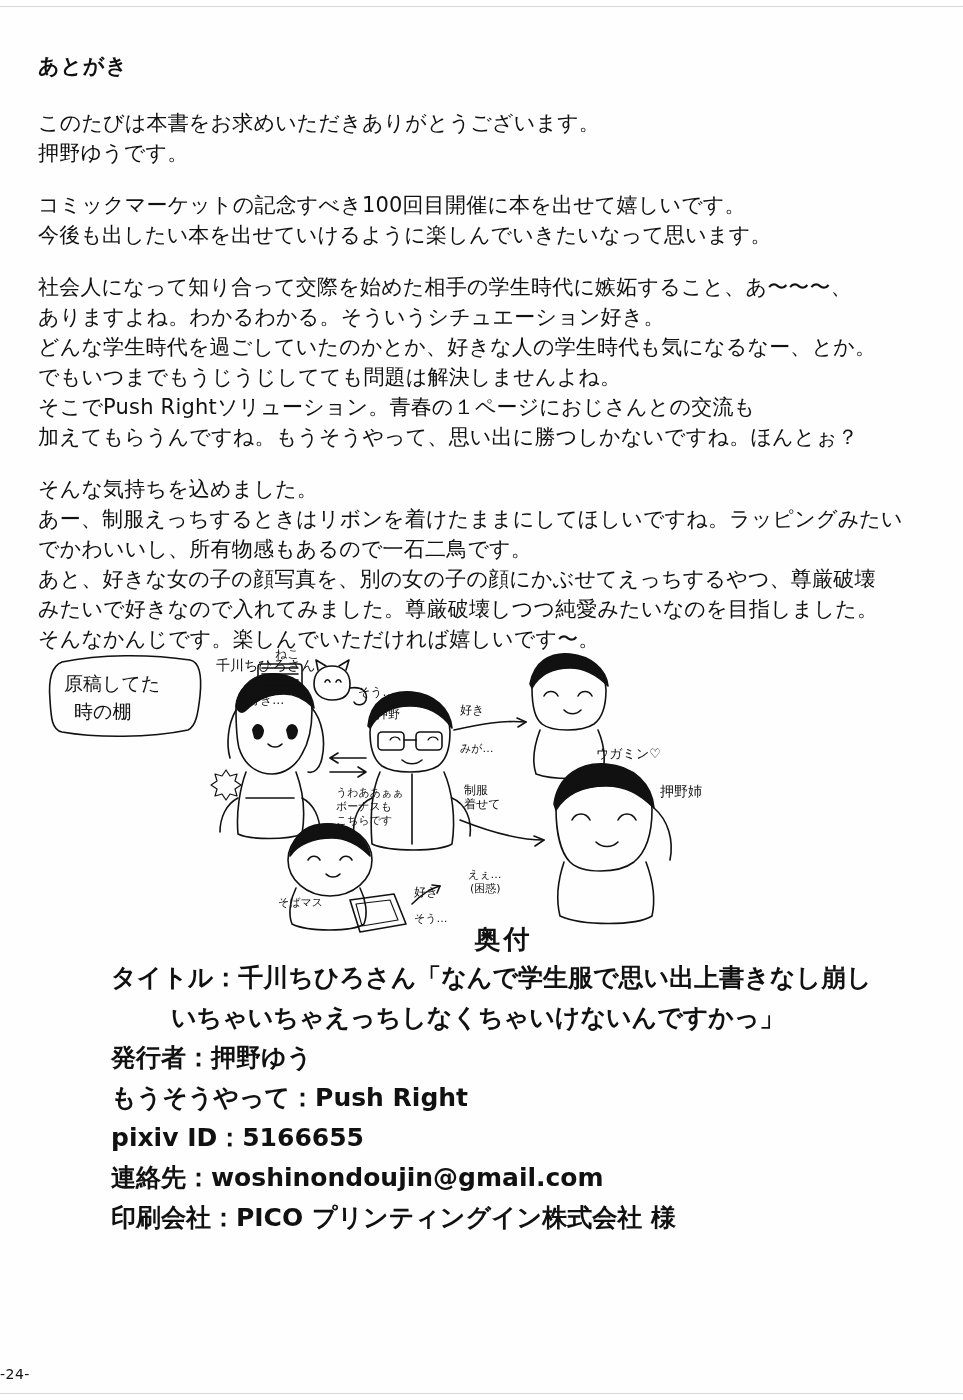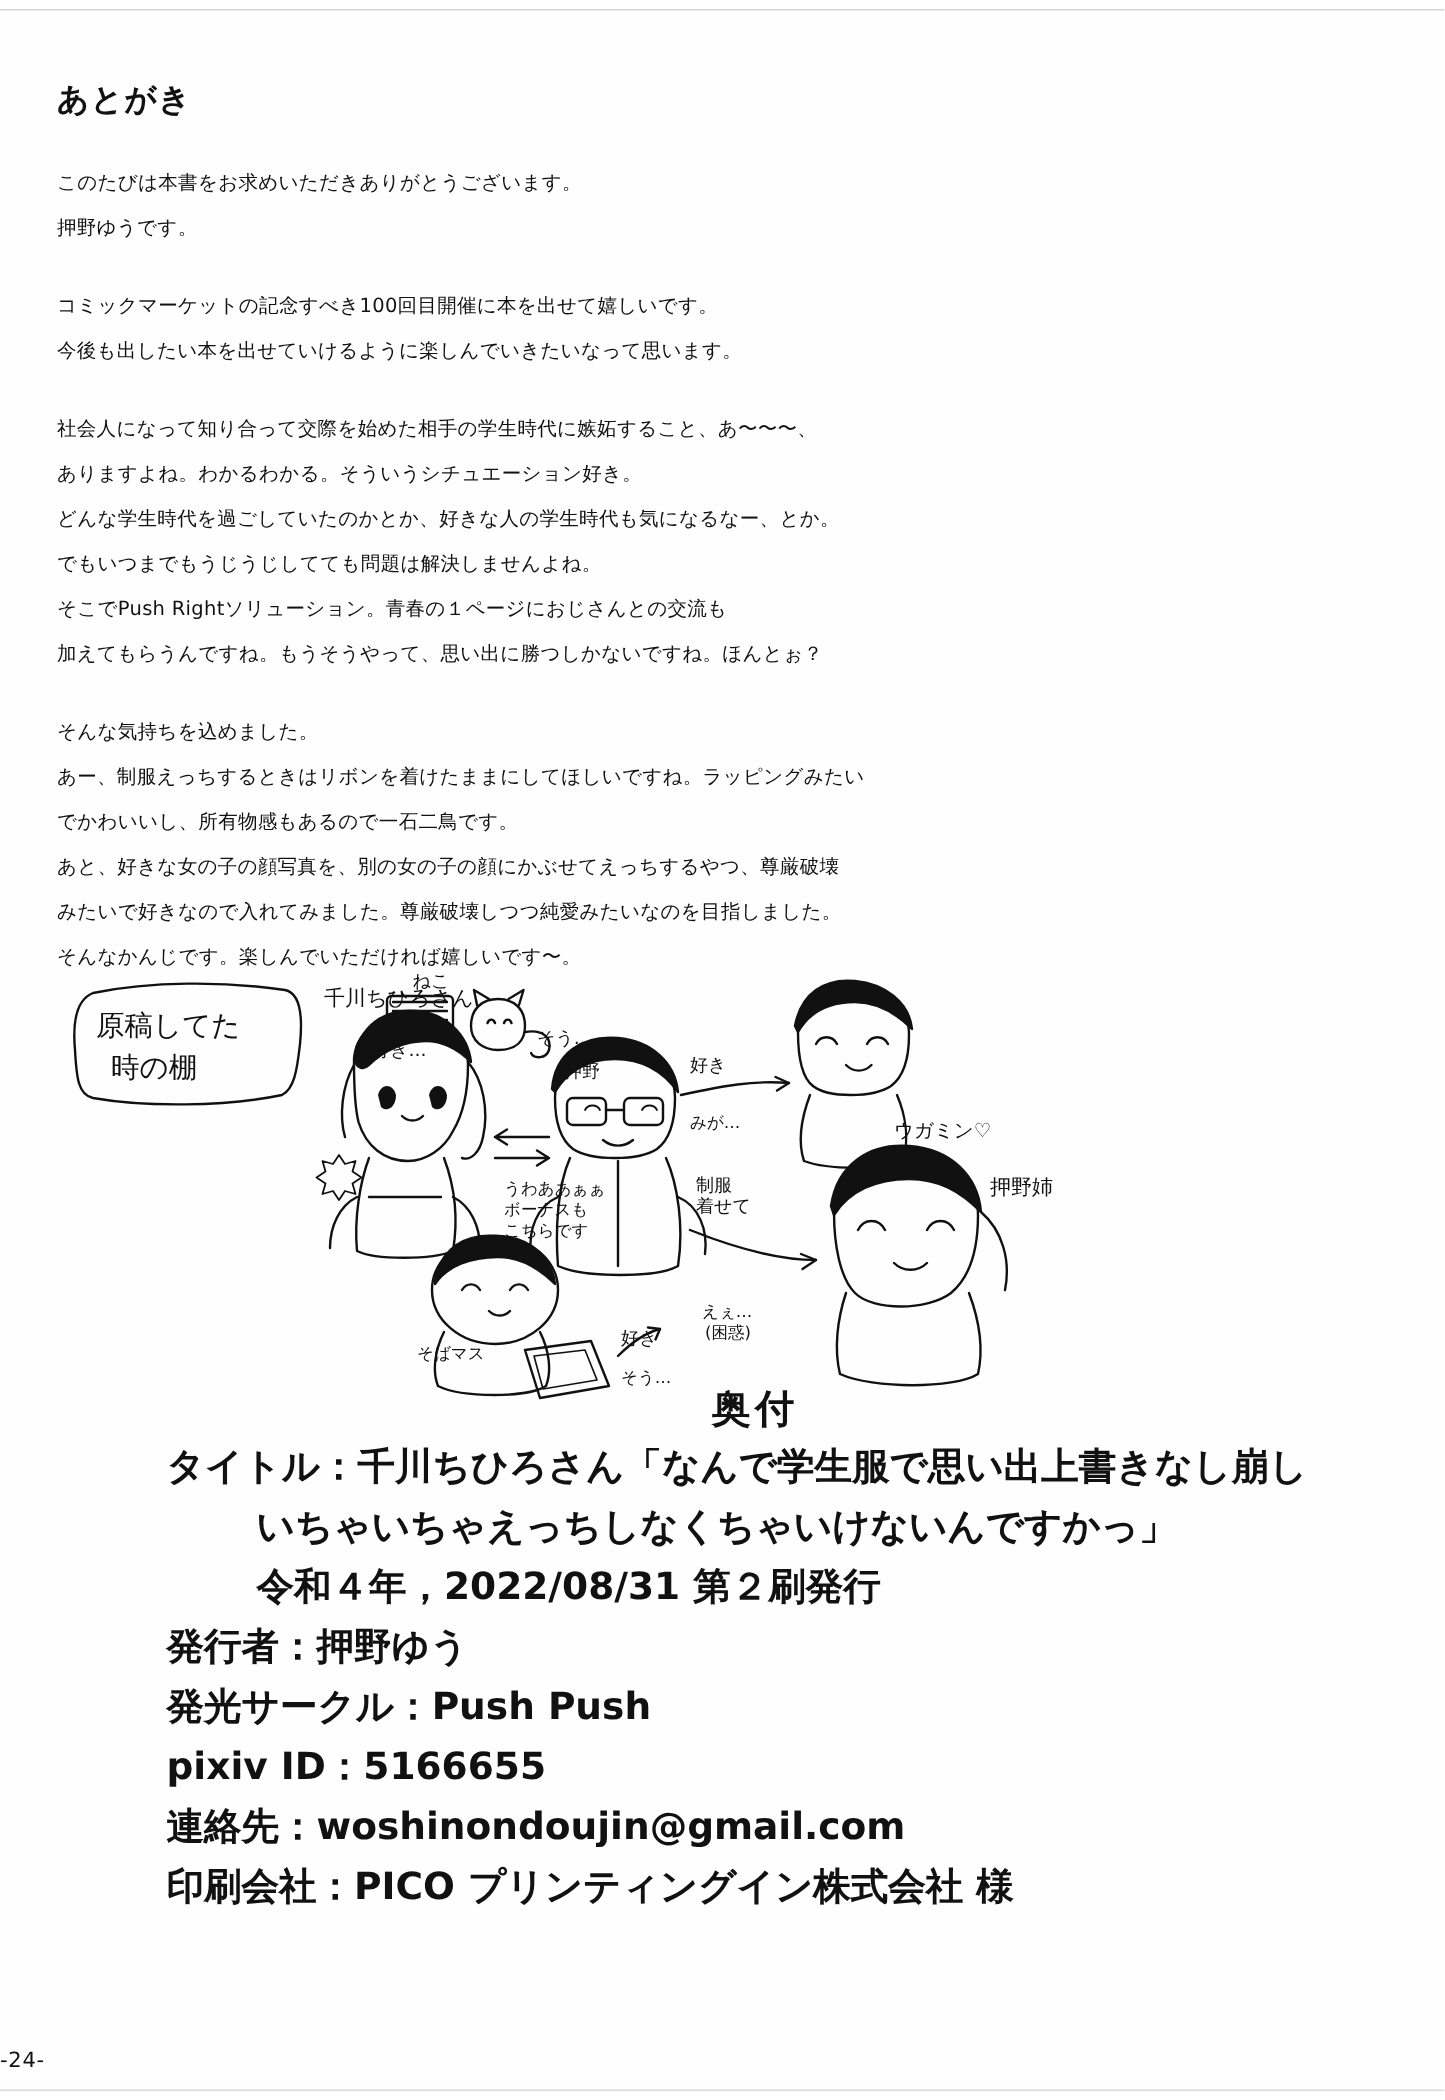--- a/index.html
+++ b/index.html
@@ -44,21 +44,21 @@
     font-size: 21px;
     font-weight: 700;
     letter-spacing: 1px;
   }
 
   .body-text {
     position: absolute;
     left: 38px;
     top: 108px;
     width: 900px;
-    font-size: 13px;
+    font-size: 21px;
     line-height: 30px;
     letter-spacing: 0.2px;
     font-weight: 500;
   }
   .para {
     margin: 0 0 22px 0;
     white-space: pre-line;
   }
   .para:last-child { margin-bottom: 0; }
 
@@ -251,23 +251,22 @@
       </g>
 
     </svg>
   </div>
 
   <div class="colophon-title">奥付</div>
 
   <div class="colophon">
     <div class="cl-row">タイトル：千川ちひろさん「なんで学生服で思い出上書きなし崩し</div>
     <div class="cl-row indent">いちゃいちゃえっちしなくちゃいけないんですかっ」</div>
-    <div class="cl-row indent">令和４年，2022/08/31 第２刷発行</div>
     <div class="cl-row">発行者：押野ゆう</div>
-    <div class="cl-row">発光サークル：Push Push</div>
+    <div class="cl-row">もうそうやって：Push Right</div>
     <div class="cl-row">pixiv ID：5166655</div>
     <div class="cl-row">連絡先：woshinondoujin@gmail.com</div>
     <div class="cl-row">印刷会社：PICO プリンティングイン株式会社 様</div>
   </div>
 
   <div class="page-number">-24-</div>
 
   <div class="edge-bottom"></div>
 </div>
 

